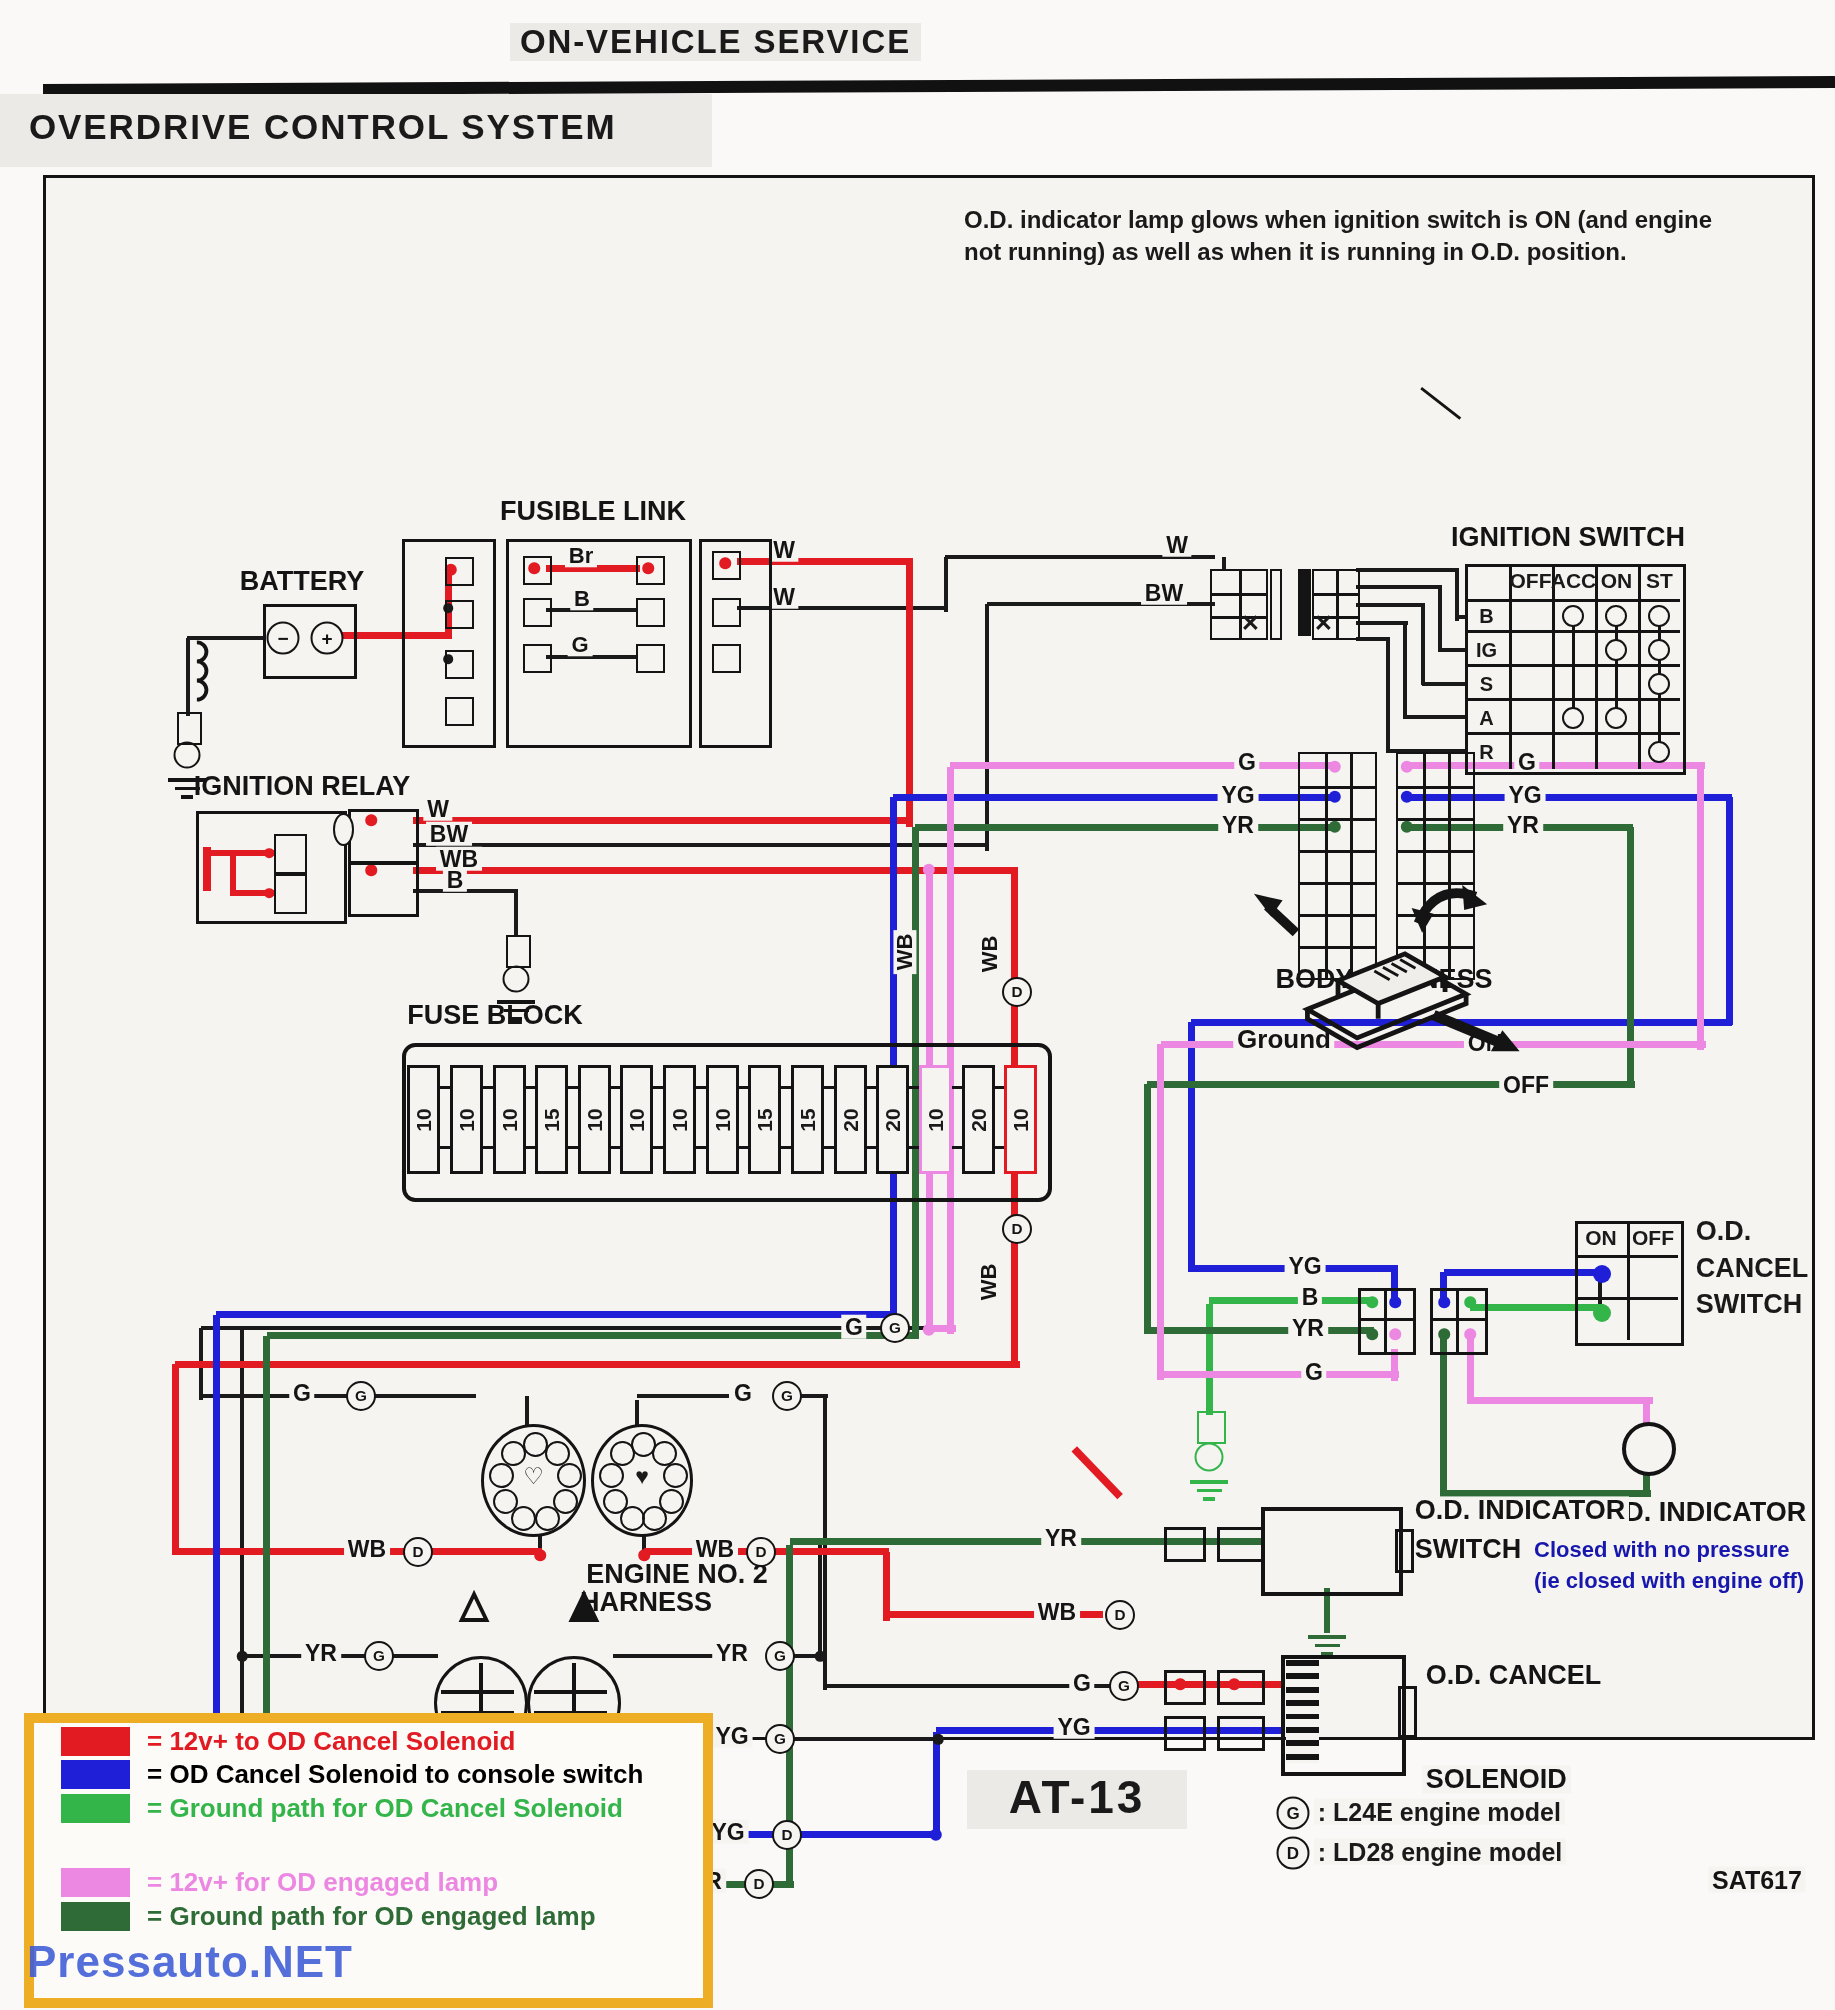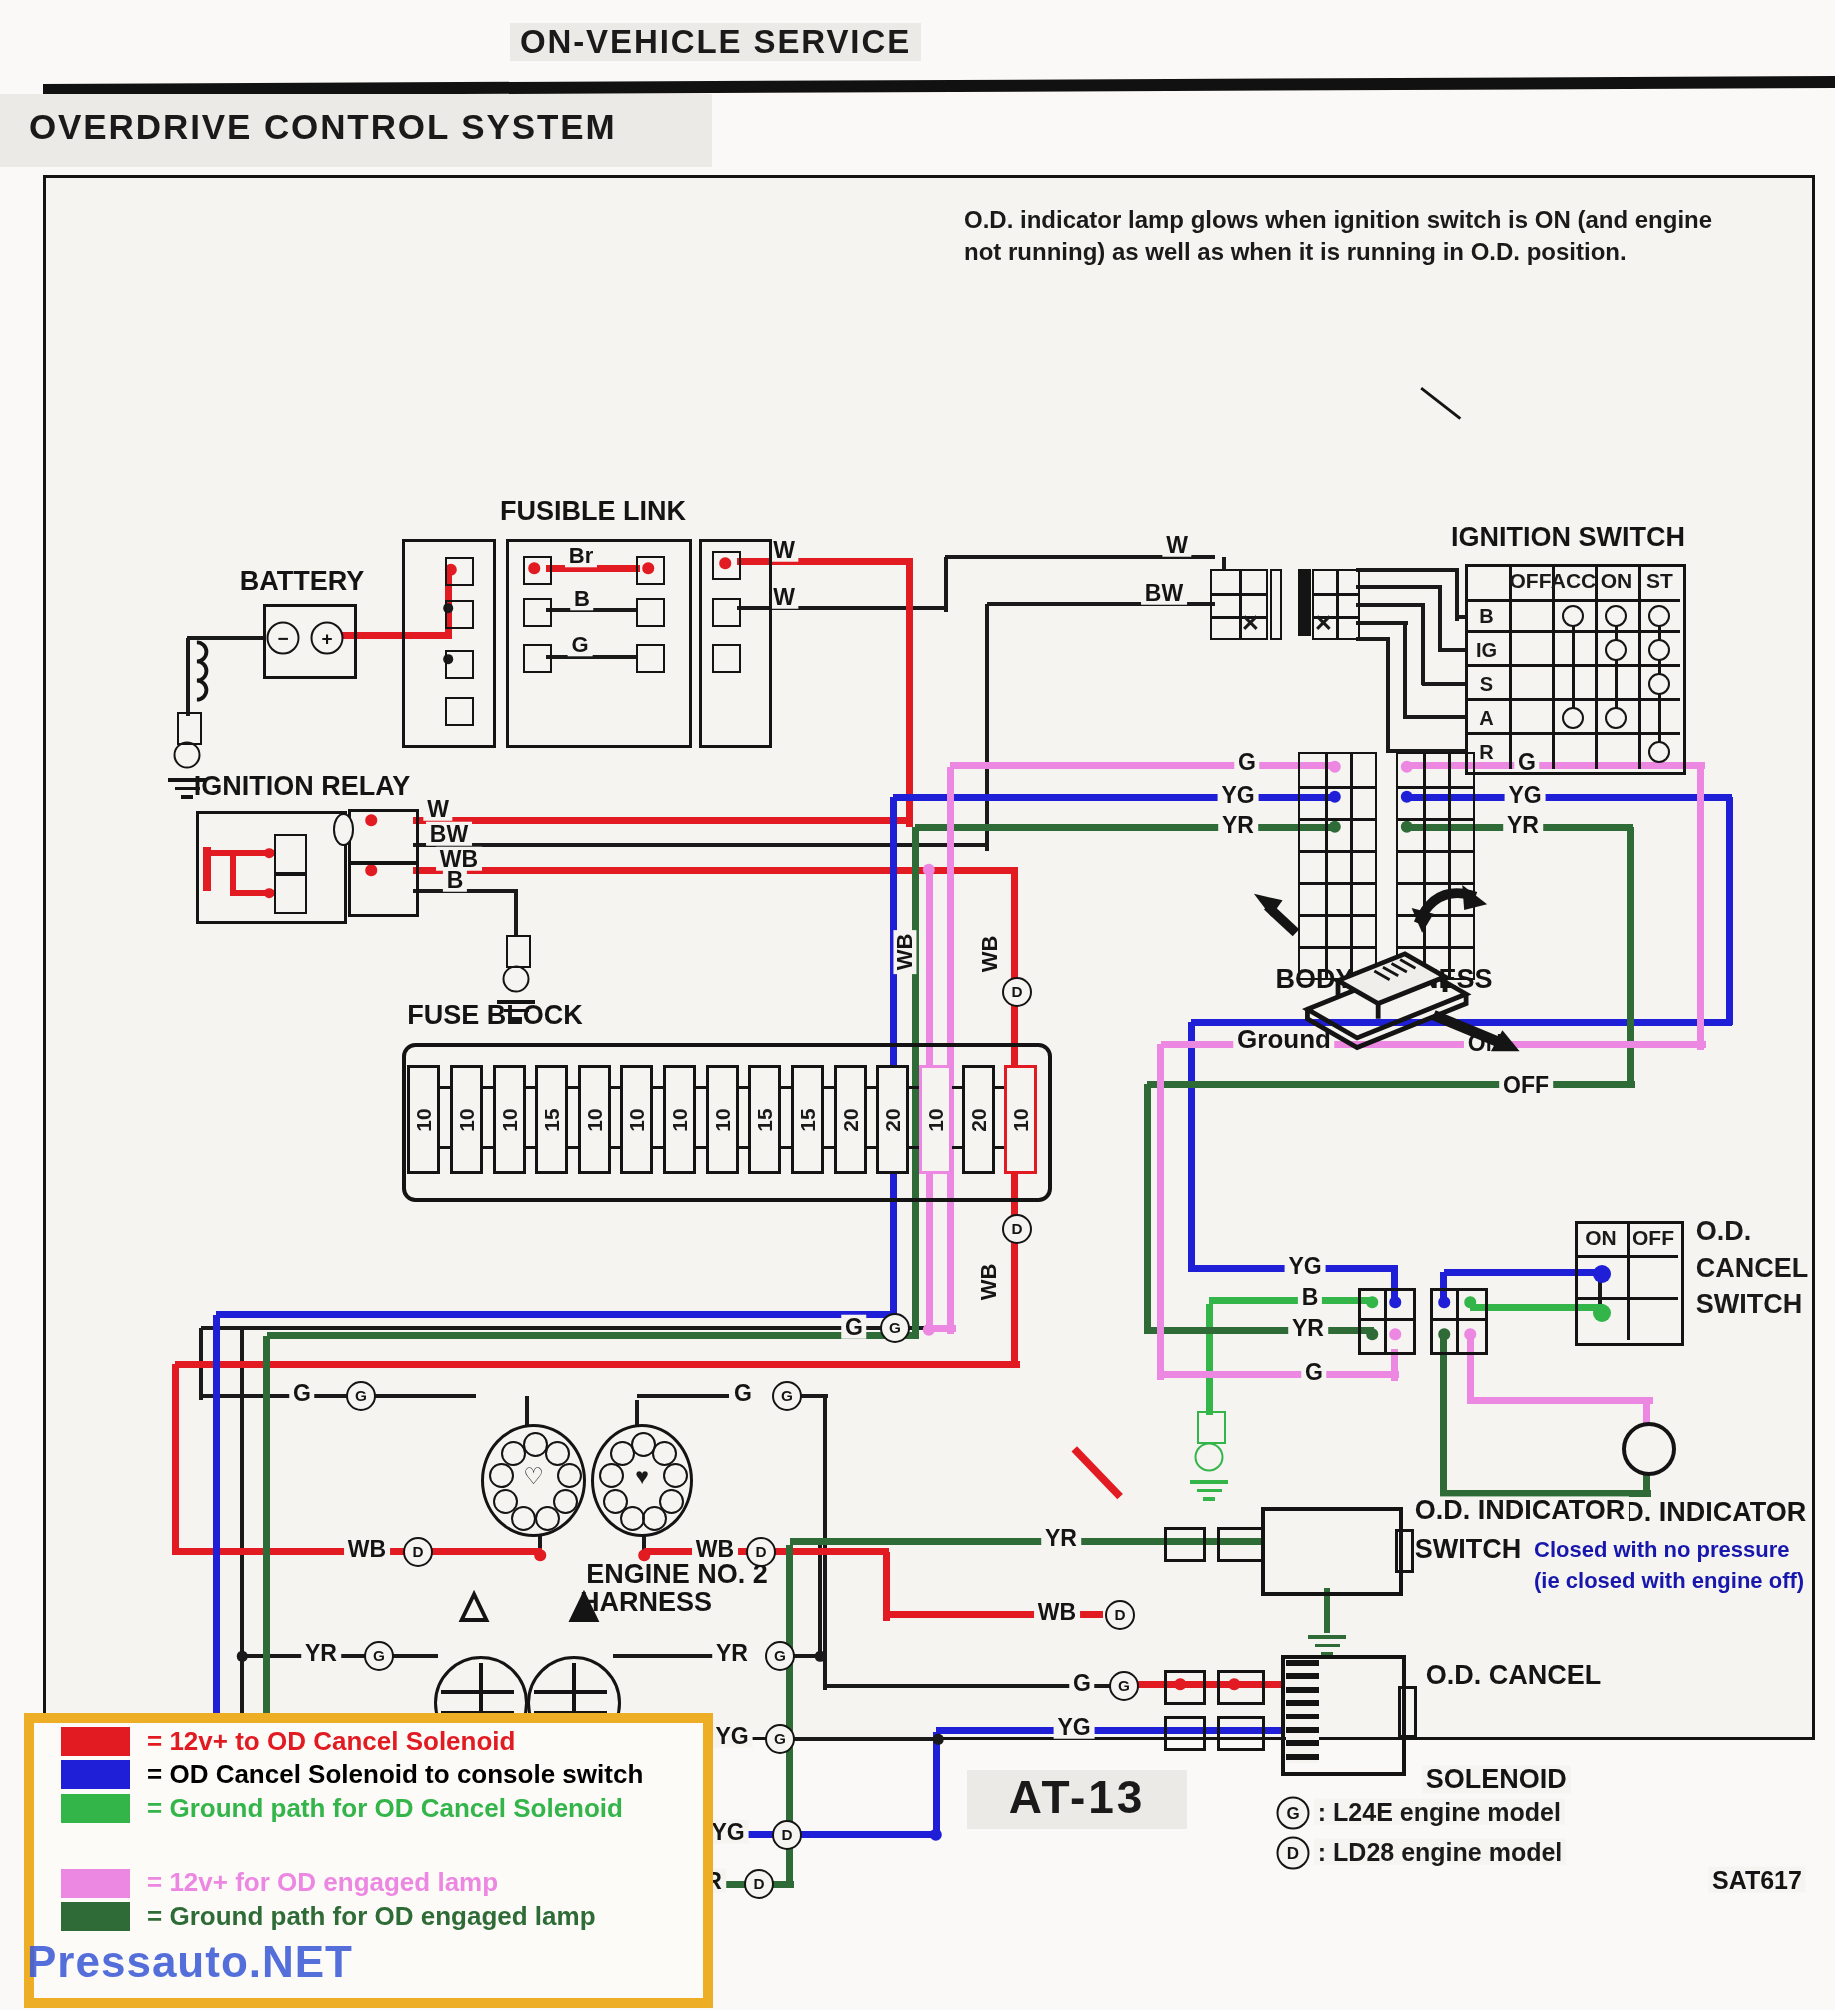--- a/index.html
+++ b/index.html
@@ -555,21 +555,21 @@
         <div style="color: rgb(226, 27, 35); text-align: right;">= 12v+ to OD Cancel Solenoid</div>
       </div>
       <div class="lg-row">
         <div class="lg-sw" style="background: rgb(31, 31, 216);"></div>
         <div style="color: #000000;">= OD Cancel Solenoid to console switch</div>
       </div>
       <div class="lg-row">
         <div class="lg-sw" style="background: rgb(51, 181, 74);"></div>
         <div style="color: rgb(51, 181, 74);">= Ground path for OD Cancel Solenoid</div>
       </div>
-      <div class="lg-row" style="margin-top: 44px; align-items: center;">
+      <div class="lg-row" style="margin-top: 44px;">
         <div class="lg-sw" style="background: rgb(236, 135, 226);"></div>
         <div style="color: rgb(236, 135, 226);">= 12v+ for OD engaged lamp</div>
       </div>
       <div class="lg-row">
         <div class="lg-sw" style="background: rgb(47, 107, 54);"></div>
         <div style="color: rgb(47, 107, 54);">= Ground path for OD engaged lamp</div>
       </div>
     </div>
 </div>
 <div class="abs" id="watermark">Pressauto.NET</div>

